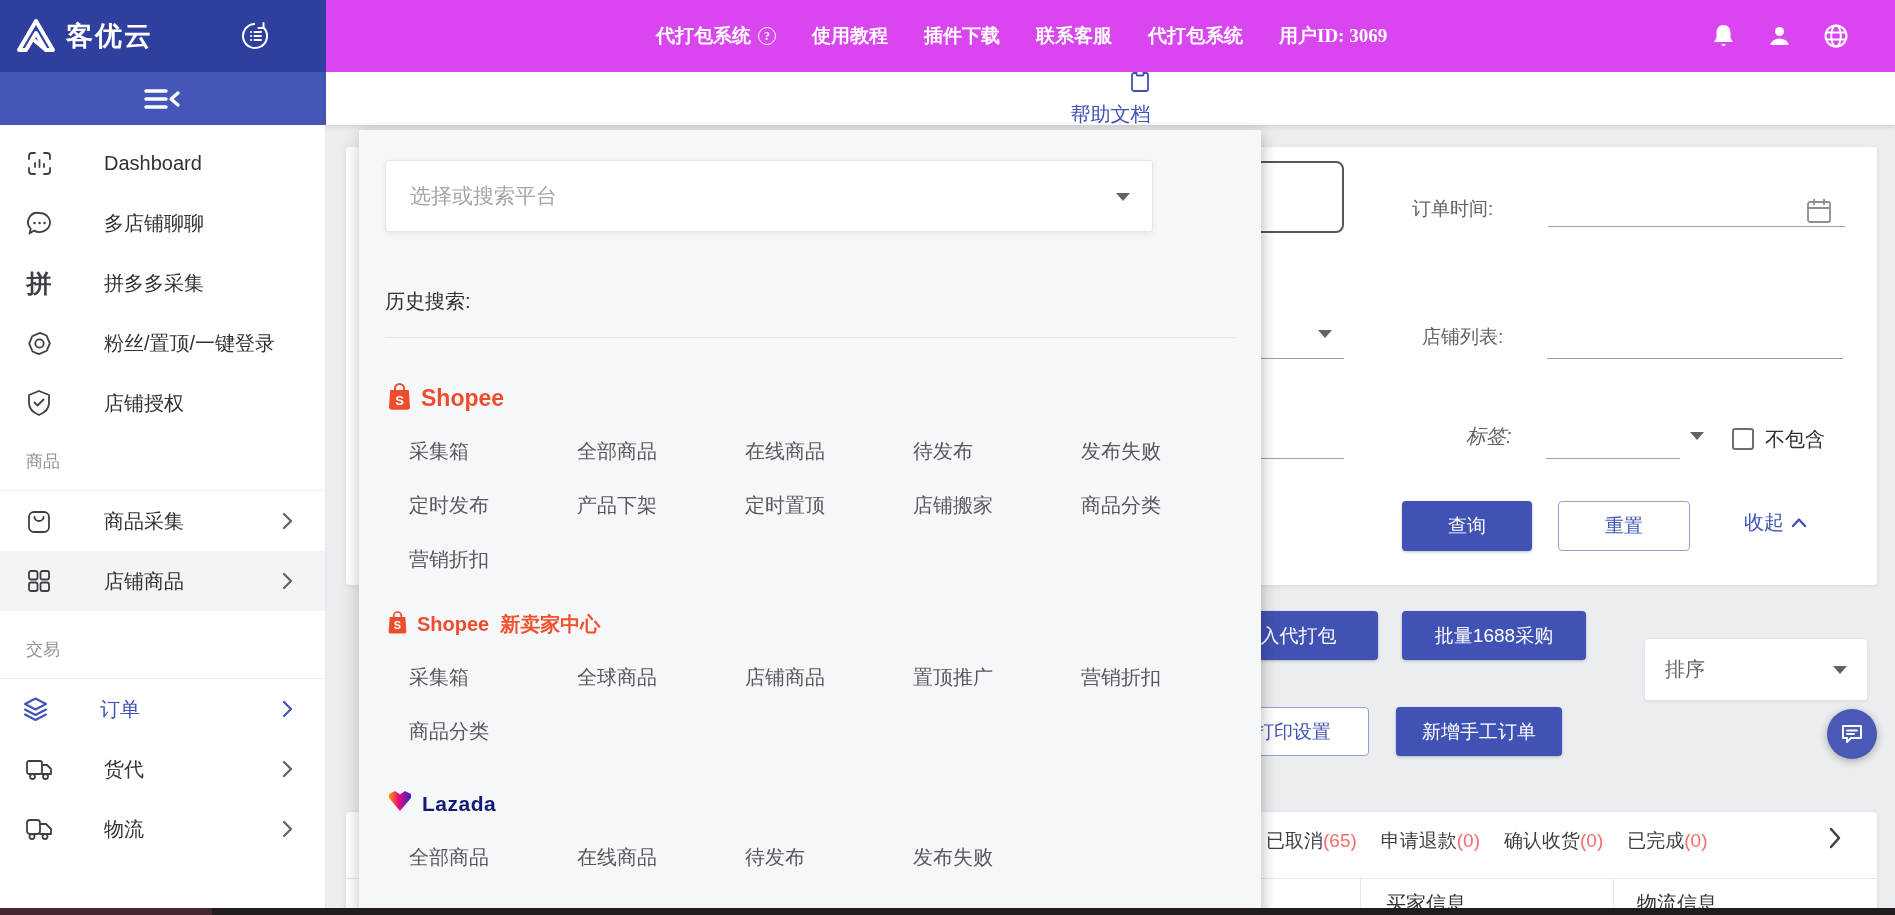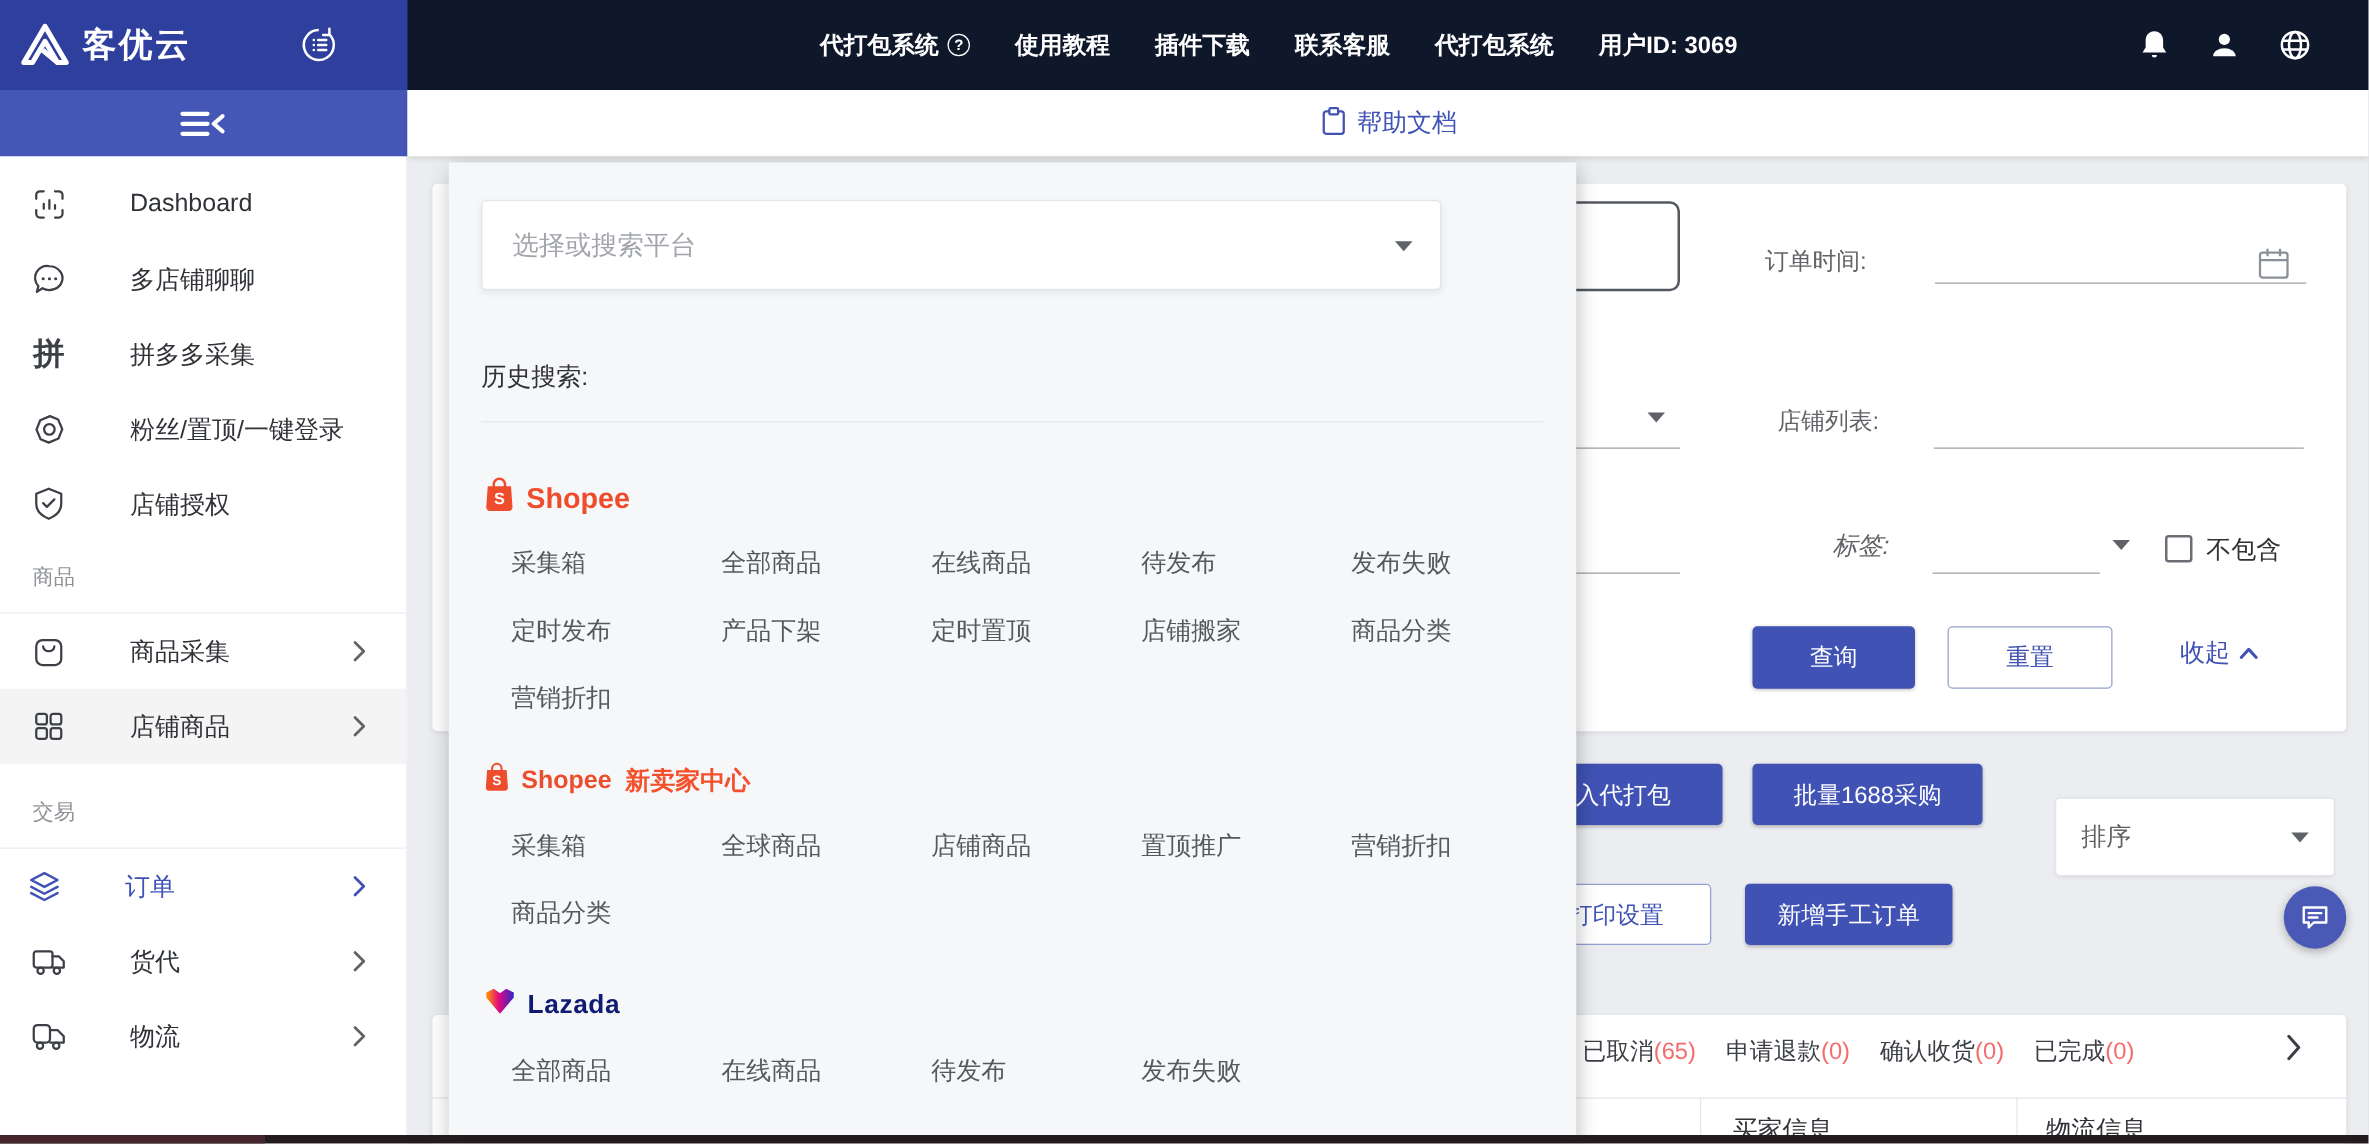--- a/index.html
+++ b/index.html
@@ -1,34 +1,34 @@
 <!DOCTYPE html>
 <html><head>
 <meta charset="utf-8">
 <style>
   * { margin:0; padding:0; box-sizing:border-box; }
   html,body { background:#d8d9dc; }
   body { font-family:"Liberation Sans","DejaVu Sans",sans-serif; }
   .app { position:relative; width:1895px; height:915px; overflow:hidden; background:#ecedf0; }
 
   
-  .navbar { position:absolute; left:0; top:0; width:1895px; height:72px; background:#0f172a; z-index:50; display:flex; align-items:center; }
+  .navbar { position:absolute; left:0; top:0; width:1895px; height:72px; background:#d946ef; z-index:50; display:flex; align-items:center; }
   .nav-left { width:326px; height:72px; background:#2f3f9e; display:flex; align-items:center; padding:0 0 0 16px; flex:0 0 auto; }
   .brand-name { color:#fff; font-size:27px; font-weight:700; letter-spacing:2px; margin-left:10px; }
   .apps-btn { margin-left:auto; margin-right:56px; display:flex; cursor:pointer; }
-  .nav-menu { position:absolute; left:656px; top:0; height:72px; display:flex; align-items:center; gap:36px; }
+  .nav-menu { position:absolute; left:656px; top:0; height:72px; display:flex; align-items:center; gap:36px;font-family:Liberation Serif, serif; }
   .nav-item { color:#fff; font-size:19px; font-weight:700; cursor:pointer; display:flex; align-items:center; white-space:nowrap; }
   .q-circle { display:inline-flex; align-items:center; justify-content:center; width:18px; height:18px; border:1.5px solid #fff; border-radius:50%; font-size:12px; font-weight:700; margin-left:7px; }
   .nav-userid { color:#fff; font-size:19px; font-weight:700; white-space:nowrap; }
   .nav-icons { position:absolute; right:46px; top:0; height:72px; display:flex; align-items:center; gap:31px; }
   .nav-ic { cursor:pointer; display:flex; }
 
   
   .help-bar { position:absolute; left:326px; top:72px; right:0; height:53px; background:#fff; z-index:24; box-shadow:0 2px 5px rgba(0,0,0,.12); display:flex; align-items:center; justify-content:center; }
-  .help-link { display:flex; align-items:flex-start; gap:8px; color:#4052b4; font-size:20px; cursor:pointer; }
+  .help-link { display:flex; align-items:flex-end; gap:8px; color:#4052b4; font-size:20px; cursor:pointer;flex-direction:column; }
 
   
   .side-strip { position:absolute; left:0; top:72px; width:326px; height:53px; background:#4457b7; z-index:22; display:flex; align-items:center; justify-content:center; cursor:pointer; }
   .sidebar { position:absolute; left:0; top:125px; width:326px; bottom:0; background:#fff; z-index:20; border-right:1px solid #e7e9ec; padding-top:8px; }
   .s-item { position:relative; height:60px; display:flex; align-items:center; padding-left:22px; cursor:pointer; color:#2f3237; }
   .s-item.hl { background:#f4f4f5; }
   .s-item.active { color:#4052b4;padding-left:18px; }
   .s-ico { width:34px; display:flex; justify-content:center; color:#3c4046; }
   .s-item.active .s-ico { color:#4052b4; }
   .zh-ico { font-size:25px; font-weight:700; line-height:1; }

